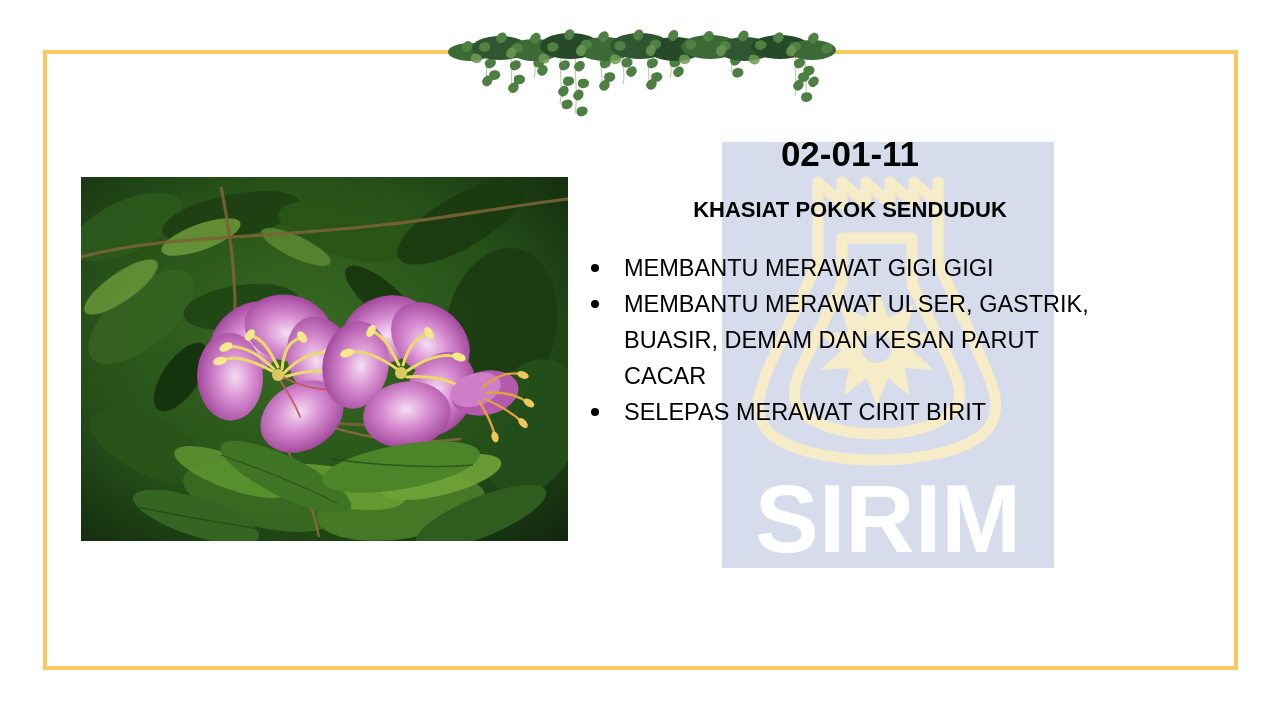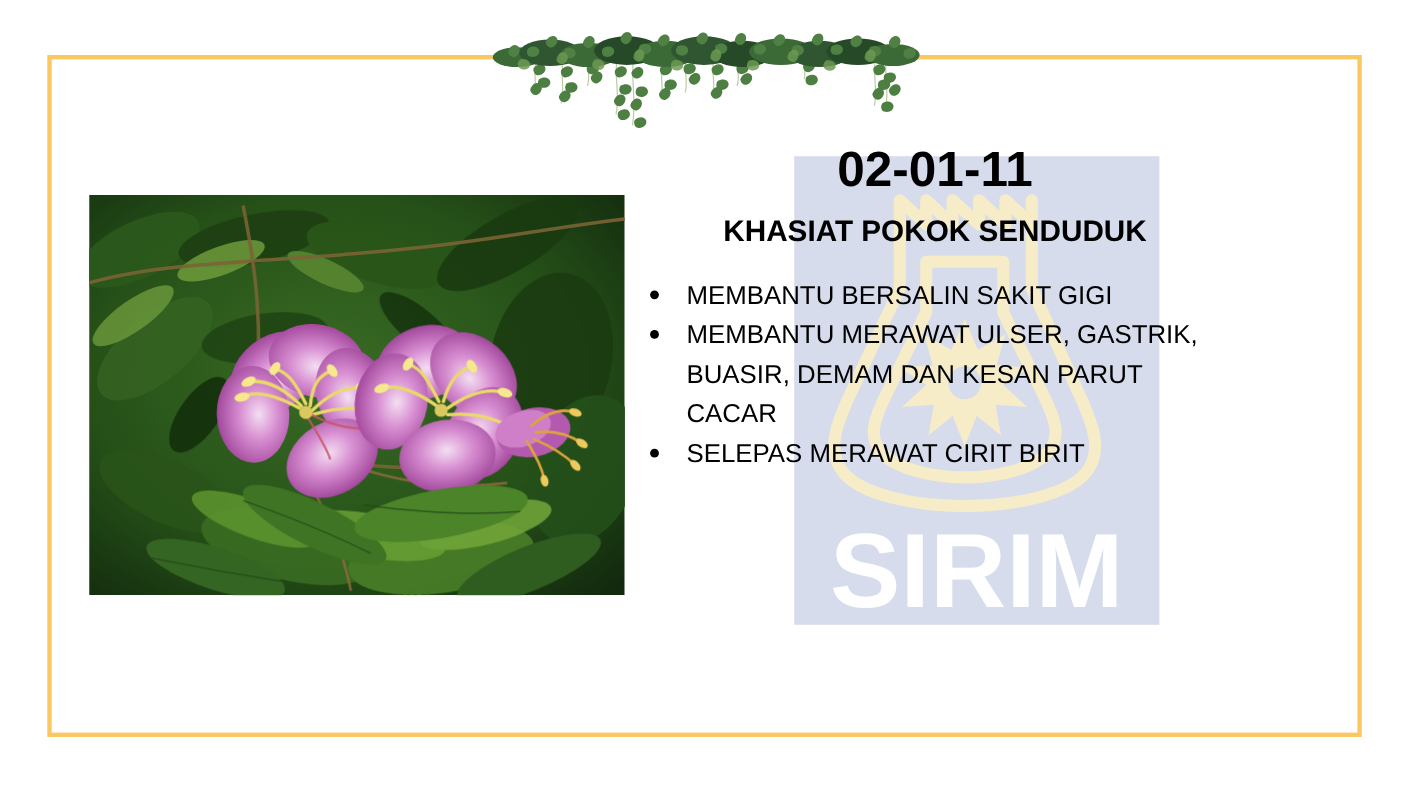--- a/index.html
+++ b/index.html
@@ -64,30 +64,30 @@
 
   
   #content {
     position: absolute;
     left: 580px;
     top: 132px;
     width: 540px;
   }
   #code-title {
     text-align: center;
-    font-size: 45px;
+    font-size: 35px;
     font-weight: bold;
     color: #000000;
     letter-spacing: 0px;
     line-height: 44px;
     margin: 0;
   }
   #subject-title {
     text-align: center;
-    font-size: 27px;
+    font-size: 22px;
     font-weight: bold;
     color: #000000;
     line-height: 40px;
     margin: 14px 0 0 0;
   }
   #bullet-list {
     list-style: none;
     margin: 20px 0 0 0;
     padding: 0;
   }
@@ -424,21 +424,21 @@
 
   <div id="content">
 
     <div id="code-title">02-01-11</div>
 
     <div id="subject-title">KHASIAT POKOK SENDUDUK</div>
 
     <ul id="bullet-list">
       <li>
         <span class="bullet-dot"></span>
-        <span>MEMBANTU BERSALIN SAKIT GIGI</span>
+        <span>MEMBANTU MERAWAT GIGI GIGI</span>
       </li>
       <li>
         <span class="bullet-dot"></span>
         <span>MEMBANTU MERAWAT ULSER, GASTRIK, BUASIR, DEMAM DAN KESAN PARUT CACAR</span>
       </li>
       <li>
         <span class="bullet-dot"></span>
         <span>SELEPAS MERAWAT CIRIT BIRIT</span>
       </li>
     </ul>

